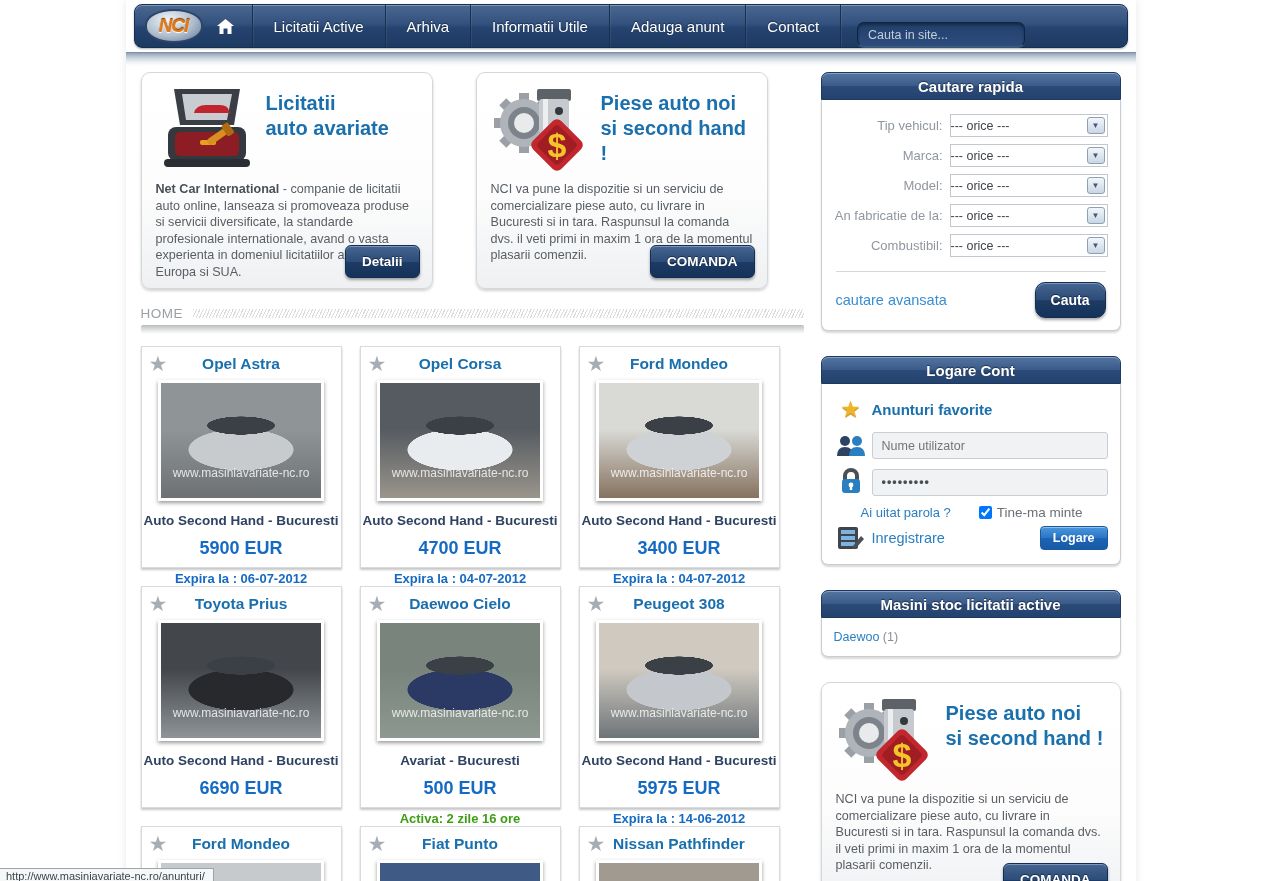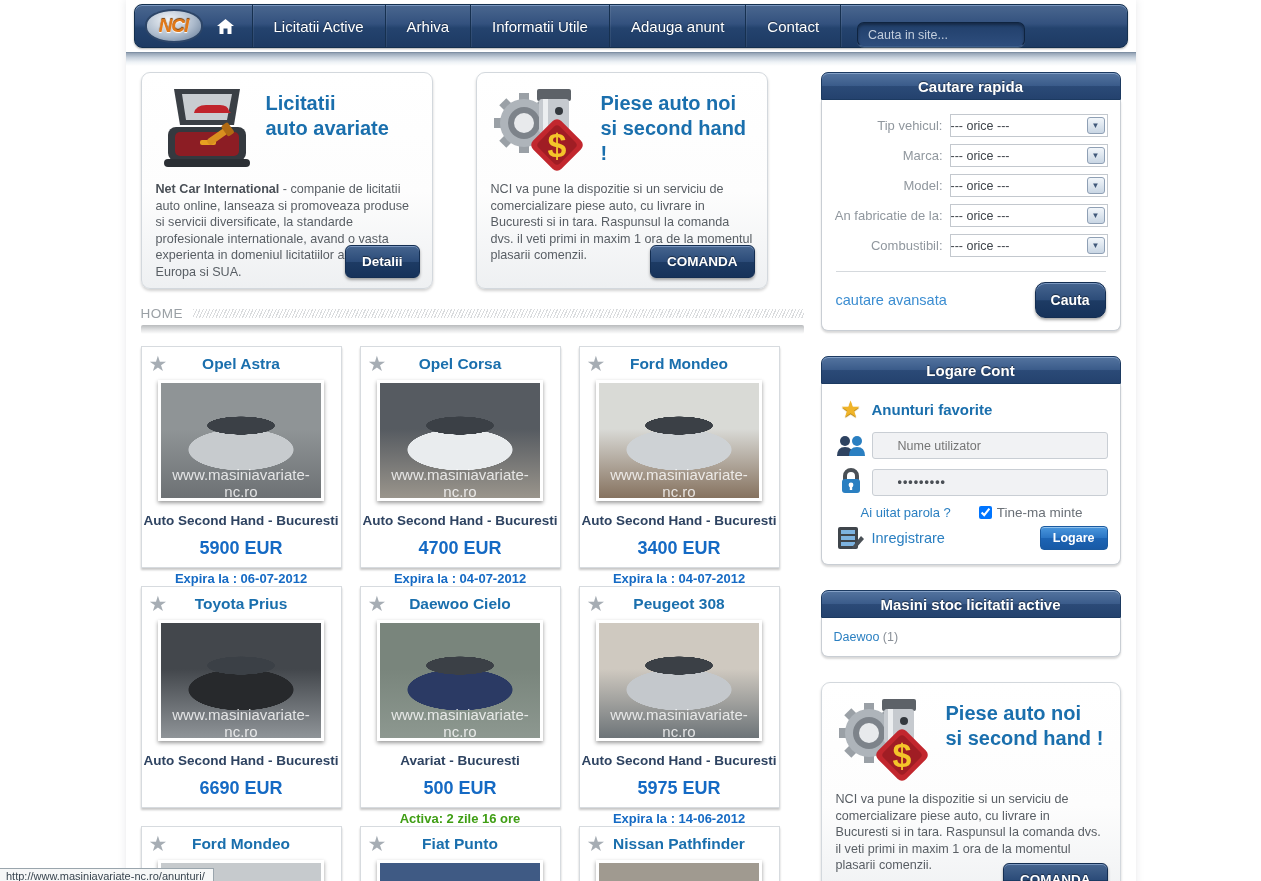--- a/index.html
+++ b/index.html
@@ -76,21 +76,21 @@
   .star { position:absolute; left:7px; top:5px; font-size:21px; color:#a6adb4;
     text-shadow:0 1px 0 #fff; cursor:pointer; }
   .card-title { width:100%; text-align:center; color:#1a6fad; font-weight:bold; font-size:15.5px;
     cursor:pointer; }
   .photo { width:166px; height:121px; margin:7px auto 0 auto; border:3px solid #fff;
     box-shadow:0 2px 4px rgba(0,0,0,.4); position:relative;
     background:
       radial-gradient(ellipse 56px 15px at 50% 37%, #3b4046 0 60%, transparent 61%),
       radial-gradient(ellipse 84px 33px at 50% 58%, var(--car,#c8ccd0) 0 62%, transparent 63%),
       linear-gradient(180deg, var(--bg,#9aa0a5) 0 40%, var(--ground,#7e8387) 100%); }
-  .wm { position:absolute; left:0; right:0; top:72%; text-align:center; font-size:15px;
+  .wm { position:absolute; left:0; right:0; top:72%; text-align:center; font-size:12px;
     color:rgba(255,255,255,.8); }
   .loc { text-align:center; color:#2e4361; font-weight:bold; font-size:13.5px; margin-top:12px; }
   .price { text-align:center; color:#156ac4; font-weight:bold; font-size:18px; margin-top:10px; }
   .expiry { text-align:center; color:#156ac4; font-weight:bold; font-size:13px; margin-top:12px; }
 
   
   .panel { margin-bottom:25px; }
   .panel-h { height:28px; border:1px solid #1c3a61; border-radius:7px 7px 0 0;
     background:linear-gradient(180deg,#54749f 0%,#3b5c8b 48%,#2b4a77 52%,#24426e 100%);
     color:#fff; font-weight:bold; font-size:15px; display:flex; align-items:center;
@@ -118,21 +118,21 @@
     box-shadow:inset 0 1px 0 #7b97bf, 0 2px 3px rgba(0,0,0,.35);
     text-shadow:0 -1px 1px rgba(0,0,0,.5); }
 
   
   .lg { padding:12px 12px 14px 12px; }
   .lg-row { display:flex; align-items:center; margin-bottom:9px; }
   .lg-ico { width:34px; flex:none; display:flex; justify-content:center; }
   .fav-link { color:#1a6fad; font-weight:bold; font-size:15px; text-decoration:none;
     margin-left:4px; cursor:pointer; }
   .lg-input { flex:1; height:27px; margin-left:4px; border:1px solid #c9ced4; border-radius:3px;
-    background:#f1f2f4; padding:0 25px; font-size:12.5px; color:#8d939a; outline:none; }
+    background:#f1f2f4; padding:0 9px; font-size:12.5px; color:#8d939a; outline:none; }
   .lg-pass { color:#4a4f55; font-weight:bold; letter-spacing:1px; }
   .lg-links { display:flex; align-items:center; margin:2px 0 6px 0; }
   .forgot { color:#2a7fc1; font-size:13px; text-decoration:none; cursor:pointer;margin-left:27px; }
   .remember { display:flex; align-items:center; gap:5px; margin-left:28px;
     color:#6a7077; font-size:13.5px; }
   .lg-bottom { display:flex; align-items:center; }
   .reg-link { color:#2a7fc1; font-size:14.5px; text-decoration:none; margin-left:4px; cursor:pointer; }
   .btn-logare { margin-left:auto; padding:4px 12px; border:1px solid #1a5aa0; border-radius:4px;
     background:linear-gradient(180deg,#4a97dd 0%,#2a75c4 50%,#1c64b4 52%,#185aa6 100%);
     color:#fff; font-weight:bold; font-size:12.5px; cursor:pointer;

